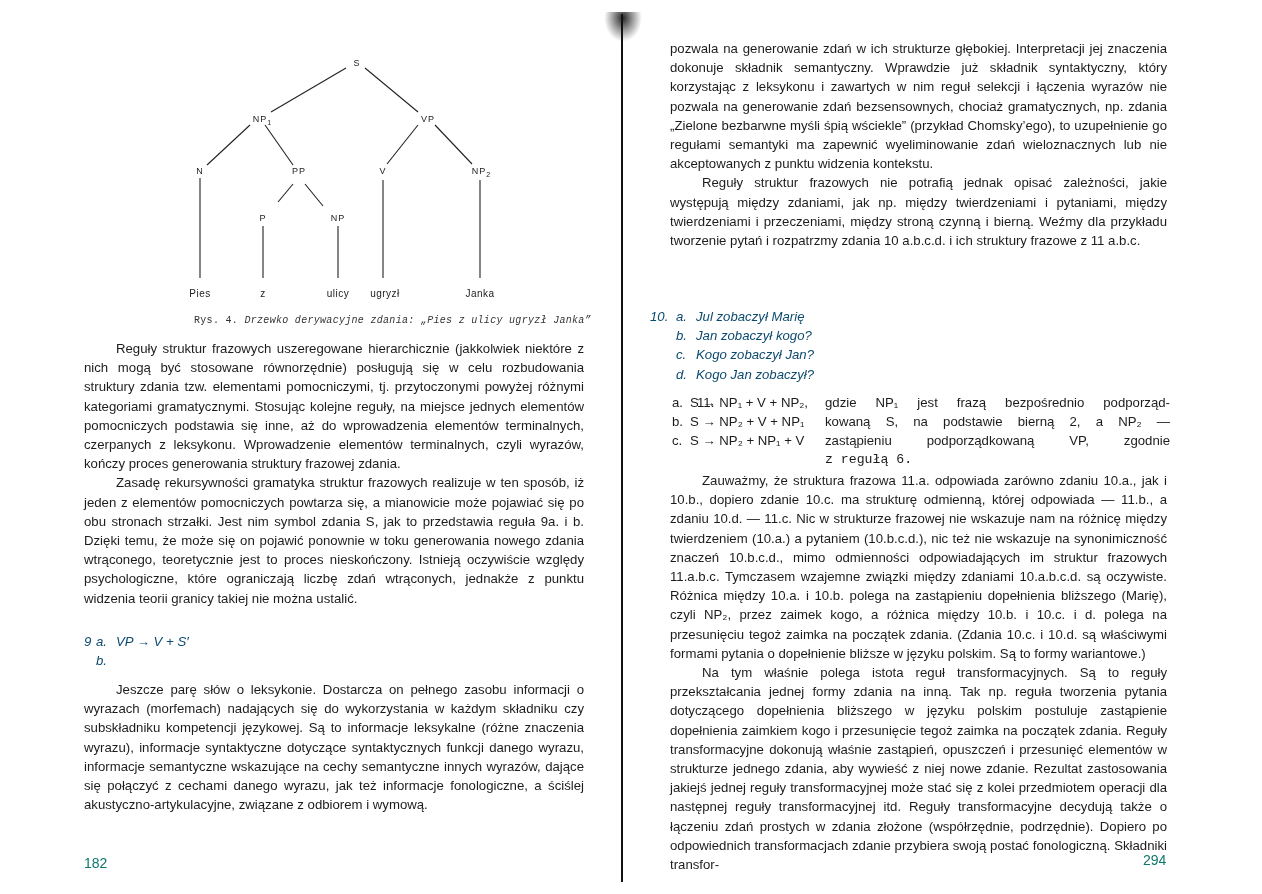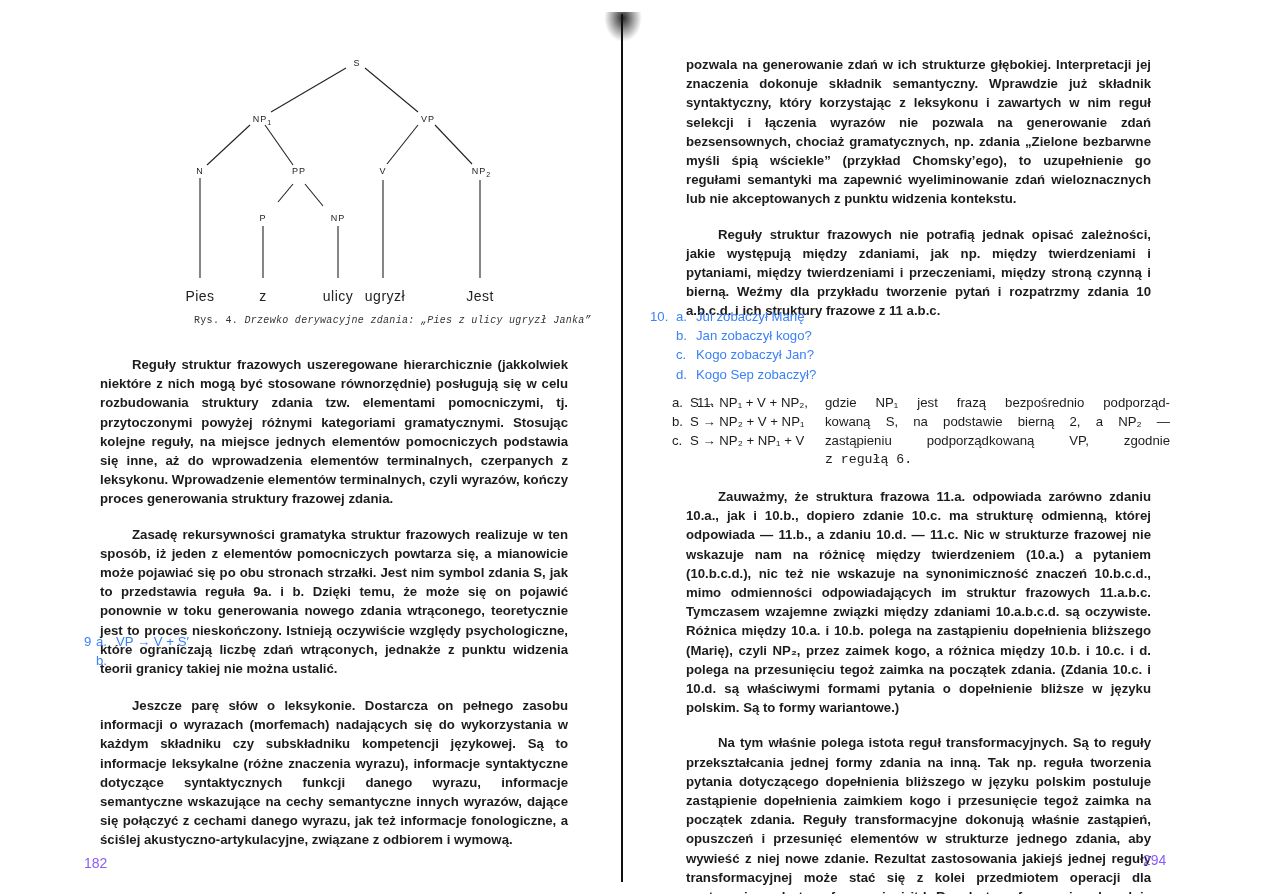--- a/index.html
+++ b/index.html
@@ -17,39 +17,39 @@
     position: absolute; left: 604px; top: 12px; width: 38px; height: 30px;
     background: radial-gradient(ellipse at 50% 20%, rgba(0,0,0,0.85) 0%, rgba(0,0,0,0.35) 40%, rgba(0,0,0,0) 70%);
   }
   .tree { position: absolute; left: 150px; top: 40px; width: 360px; height: 270px; }
   .tree svg { position: absolute; left: 0; top: 0; }
   .node {
     position: absolute; font-size: 9px; letter-spacing: 1px; color: #222; transform: translateX(-50%);
     white-space: nowrap;
   }
   .node sub { font-size: 7px; letter-spacing: 0; }
-  .leaf { font-size: 14px; letter-spacing: 0.5px; }
+  .leaf { font-size: 10px; letter-spacing: 0.5px; }
   .caption {
     position: absolute; left: 194px; top: 315px; font-size: 10px; color: #333; letter-spacing: 0.3px;
     white-space: nowrap;
     font-family: Liberation Mono, monospace;
   }
   .caption i { font-style: italic; }
   .text {
     position: absolute; font-size: 13.2px; line-height: 19.2px; text-align: justify; color: #1c1c1c;
   }
-  .text p { margin: 16px; text-indent: 32px; font-weight: bold; }
+  .text p { margin: 0; text-indent: 32px; }
   .text p.noindent { text-indent: 0; }
   .left-text { left: 84px; width: 500px; }
   .right-text { left: 670px; width: 497px; }
-  .rule-list { position: absolute; font-size: 13.2px; line-height: 19.2px; color: #3b82f6; }
+  .rule-list { position: absolute; font-size: 13.2px; line-height: 19.2px; color: #0c4a6e; font-style: italic; }
   .rule-row { display: flex; white-space: nowrap; }
   .rule-num { display: inline-block; width: 26px; }
   .rule-letter { display: inline-block; width: 20px; }
-  .pagenum { position: absolute; font-size: 14px; color: #8b5cf6; }
+  .pagenum { position: absolute; font-size: 14px; color: #0f766e; }
   .ex11 { position: absolute; left: 650px; top: 424px; font-size: 13.2px; line-height: 19px; color:#1c1c1c; }
   .ex11 .row { position: relative; height: 19px; white-space: nowrap; }
   .ex11 .lbl { position: absolute; left: 0; margin-left: 47px; }
   .ex11 .let { position: absolute; left: 22px; }
   .ex11 .form { position: absolute; left: 40px; }
   .ex11 .gloss { position: absolute; left: 175px; width: 345px; text-align: justify; text-align-last: justify; }
   .ex11 .gloss.last { text-align-last: left; font-family: Liberation Mono, monospace; }
 </style>
 </head>
 <body>
@@ -80,21 +80,21 @@
     <span class="node" style="left:50px;top:126px">N</span>
     <span class="node" style="left:149px;top:126px">PP</span>
     <span class="node" style="left:233px;top:126px">V</span>
     <span class="node" style="left:331px;top:126px"><span>NP</span><sub>2</sub></span>
     <span class="node" style="left:113px;top:173px">P</span>
     <span class="node" style="left:188px;top:173px">NP</span>
     <span class="node leaf" style="left:50px;top:248px">Pies</span>
     <span class="node leaf" style="left:113px;top:248px">z</span>
     <span class="node leaf" style="left:188px;top:248px">ulicy</span>
     <span class="node leaf" style="left:235px;top:248px">ugryzł</span>
-    <span class="node leaf" style="left:330px;top:248px">Jest</span>
+    <span class="node leaf" style="left:330px;top:248px">Janka</span>
   </div>
 
   <div class="caption">
     <span>Rys. 4.</span>
     <i>Drzewko derywacyjne zdania: „Pies z ulicy ugryzł Janka”</i>
   </div>
 
   <div class="text left-text" style="top:339px">
     <p>Reguły struktur frazowych uszeregowane hierarchicznie (jakkolwiek niektóre z nich mogą być stosowane równorzędnie) posługują się w celu rozbudowania struktury zdania tzw. elementami pomocniczymi, tj. przytoczonymi powyżej różnymi kategoriami gramatycznymi. Stosując kolejne reguły, na miejsce jednych elementów pomocniczych podstawia się inne, aż do wprowadzenia elementów terminalnych, czerpanych z leksykonu. Wprowadzenie elementów terminalnych, czyli wyrazów, kończy proces generowania struktury frazowej zdania.</p>
     <p>Zasadę rekursywności gramatyka struktur frazowych realizuje w ten sposób, iż jeden z elementów pomocniczych powtarza się, a mianowicie może pojawiać się po obu stronach strzałki. Jest nim symbol zdania S, jak to przedstawia reguła 9a. i b. Dzięki temu, że może się on pojawić ponownie w toku generowania nowego zdania wtrąconego, teoretycznie jest to proces nieskończony. Istnieją oczywiście względy psychologiczne, które ograniczają liczbę zdań wtrąconych, jednakże z punktu widzenia teorii granicy takiej nie można ustalić.</p>
@@ -141,21 +141,21 @@
     <span>Jan zobaczył kogo?</span>
   </div>
   <div class="rule-row">
     <span class="rule-num"></span>
     <span class="rule-letter">c.</span>
     <span>Kogo zobaczył Jan?</span>
   </div>
   <div class="rule-row">
     <span class="rule-num"></span>
     <span class="rule-letter">d.</span>
-    <span>Kogo Sep zobaczył?</span>
+    <span>Kogo Jan zobaczył?</span>
   </div>
 </div>
 
 <div class="ex11" style="top:393px">
   <div class="row">
     <span class="lbl">11.</span>
     <span class="let">a.</span>
     <span class="form">S → NP₁ + V + NP₂,</span>
     <span class="gloss">gdzie NP₁ jest frazą bezpośrednio podporząd-</span>
   </div>

